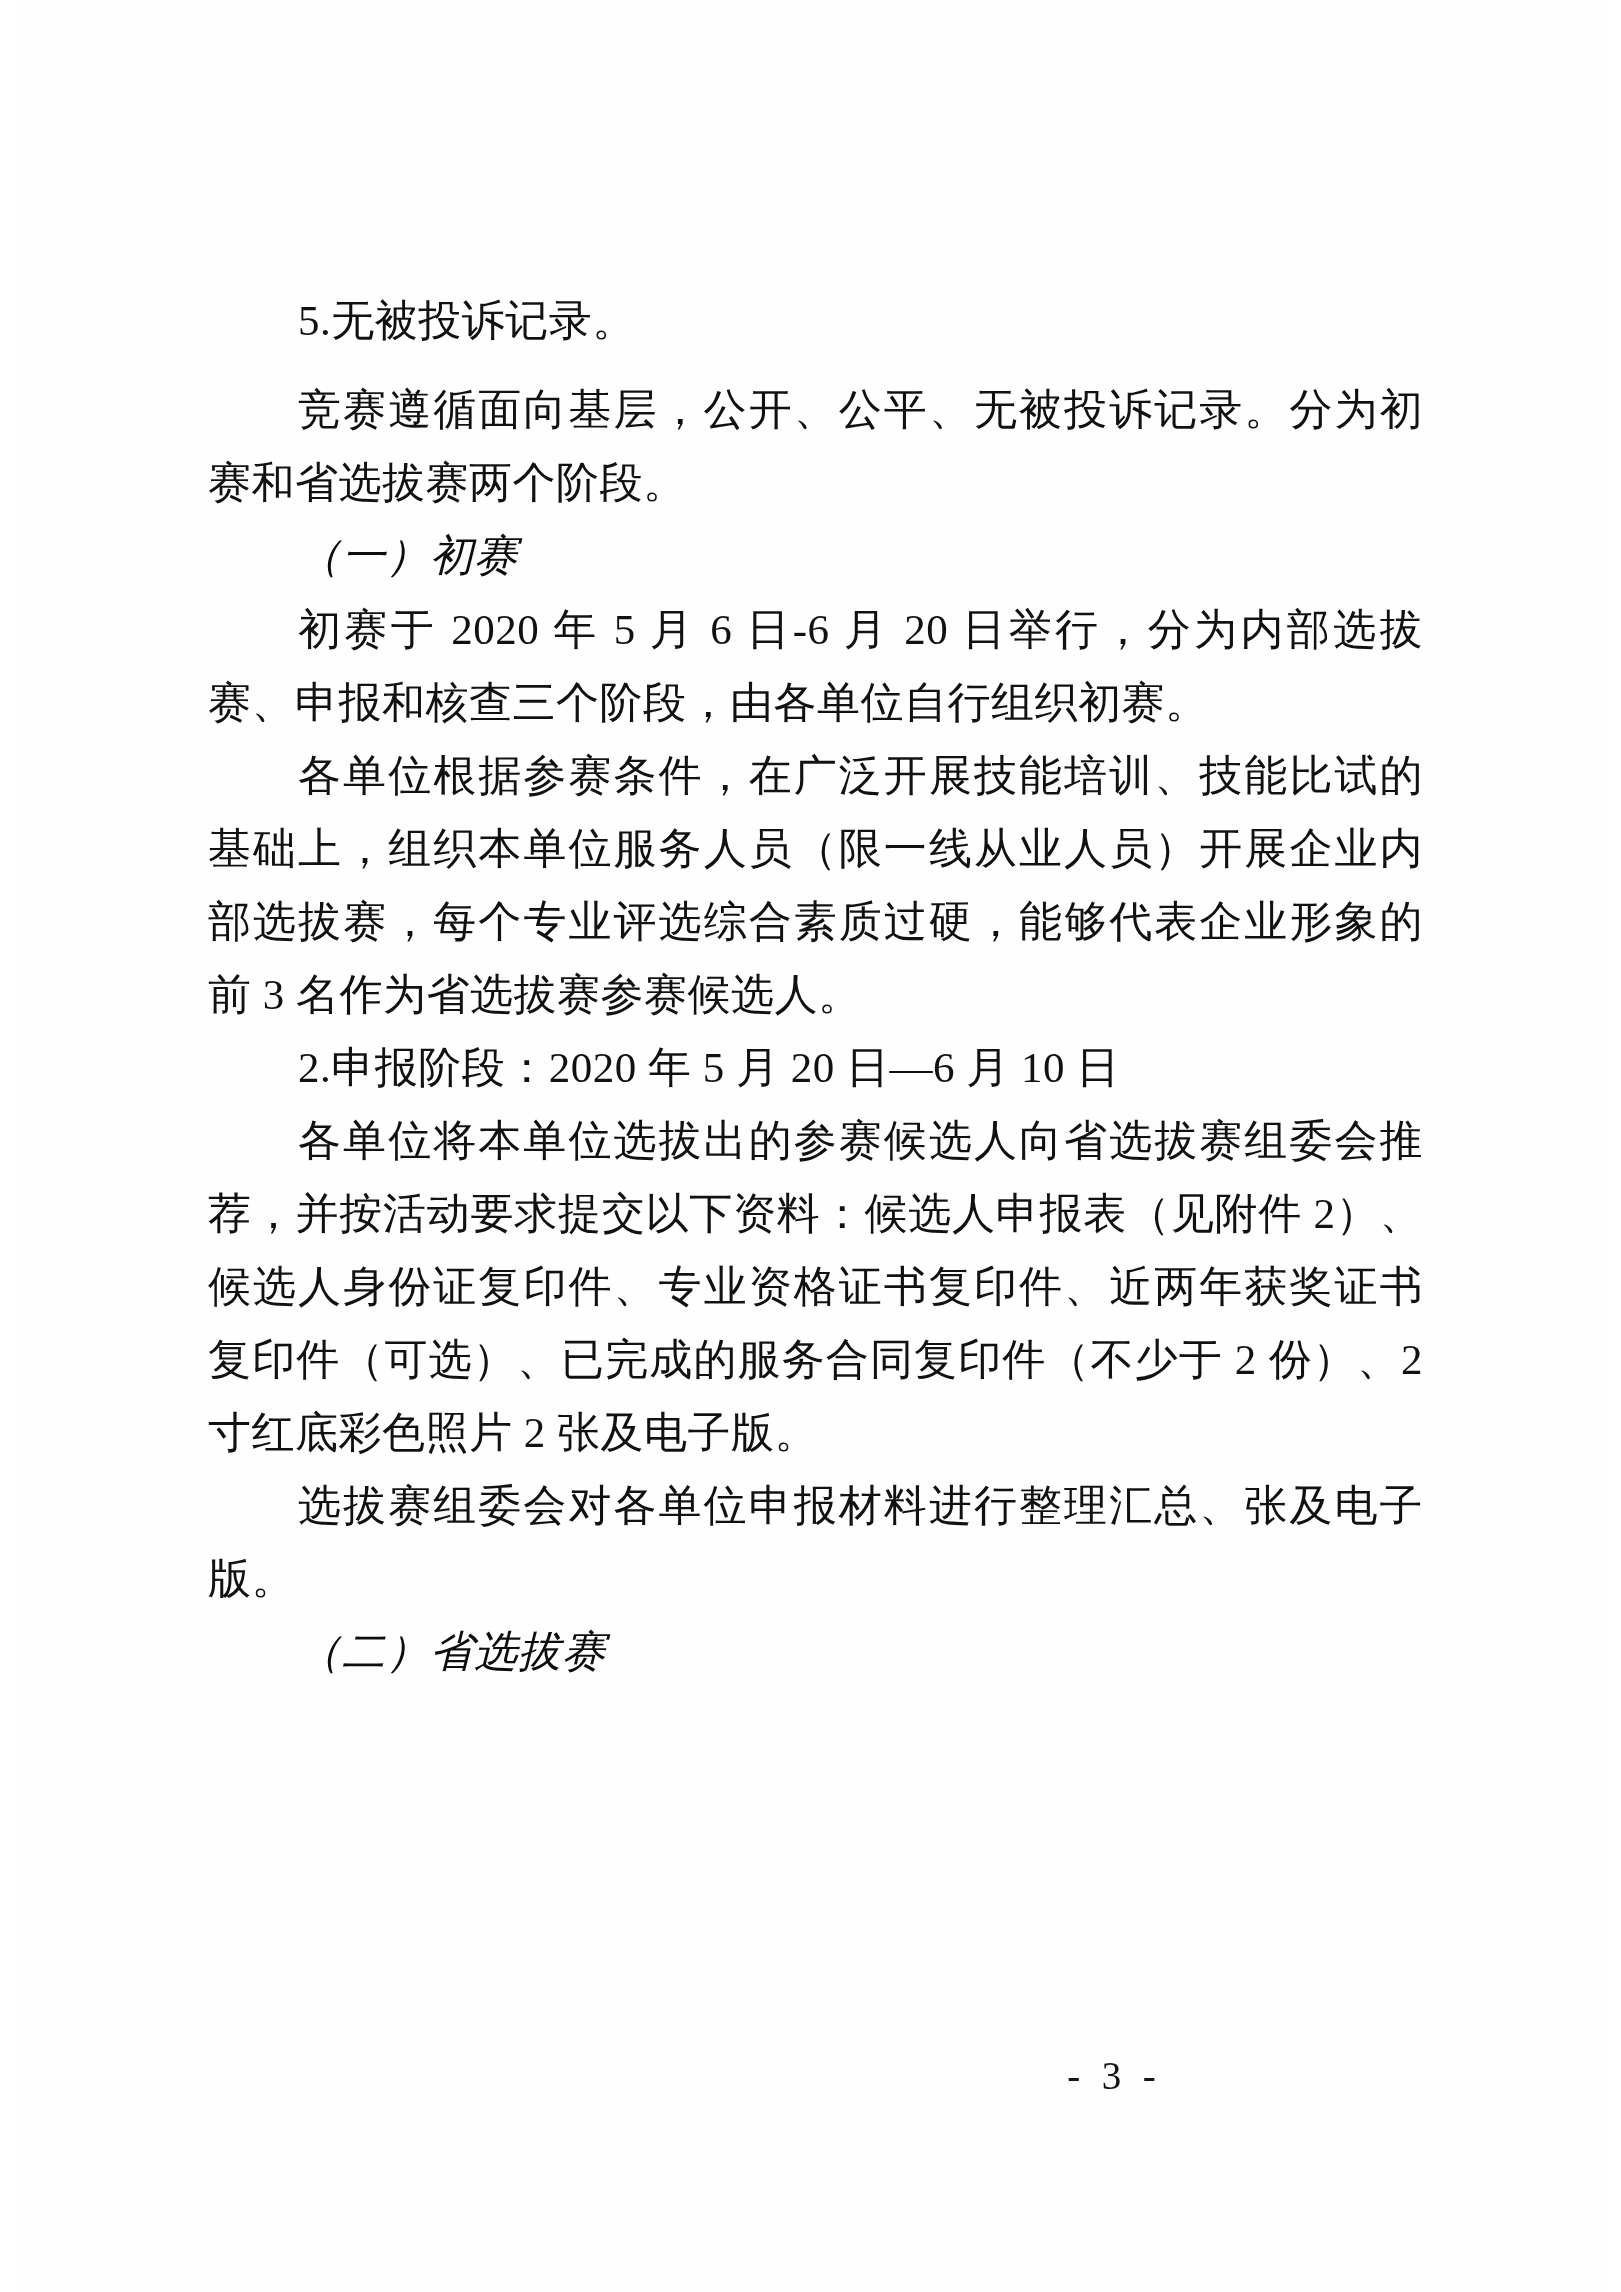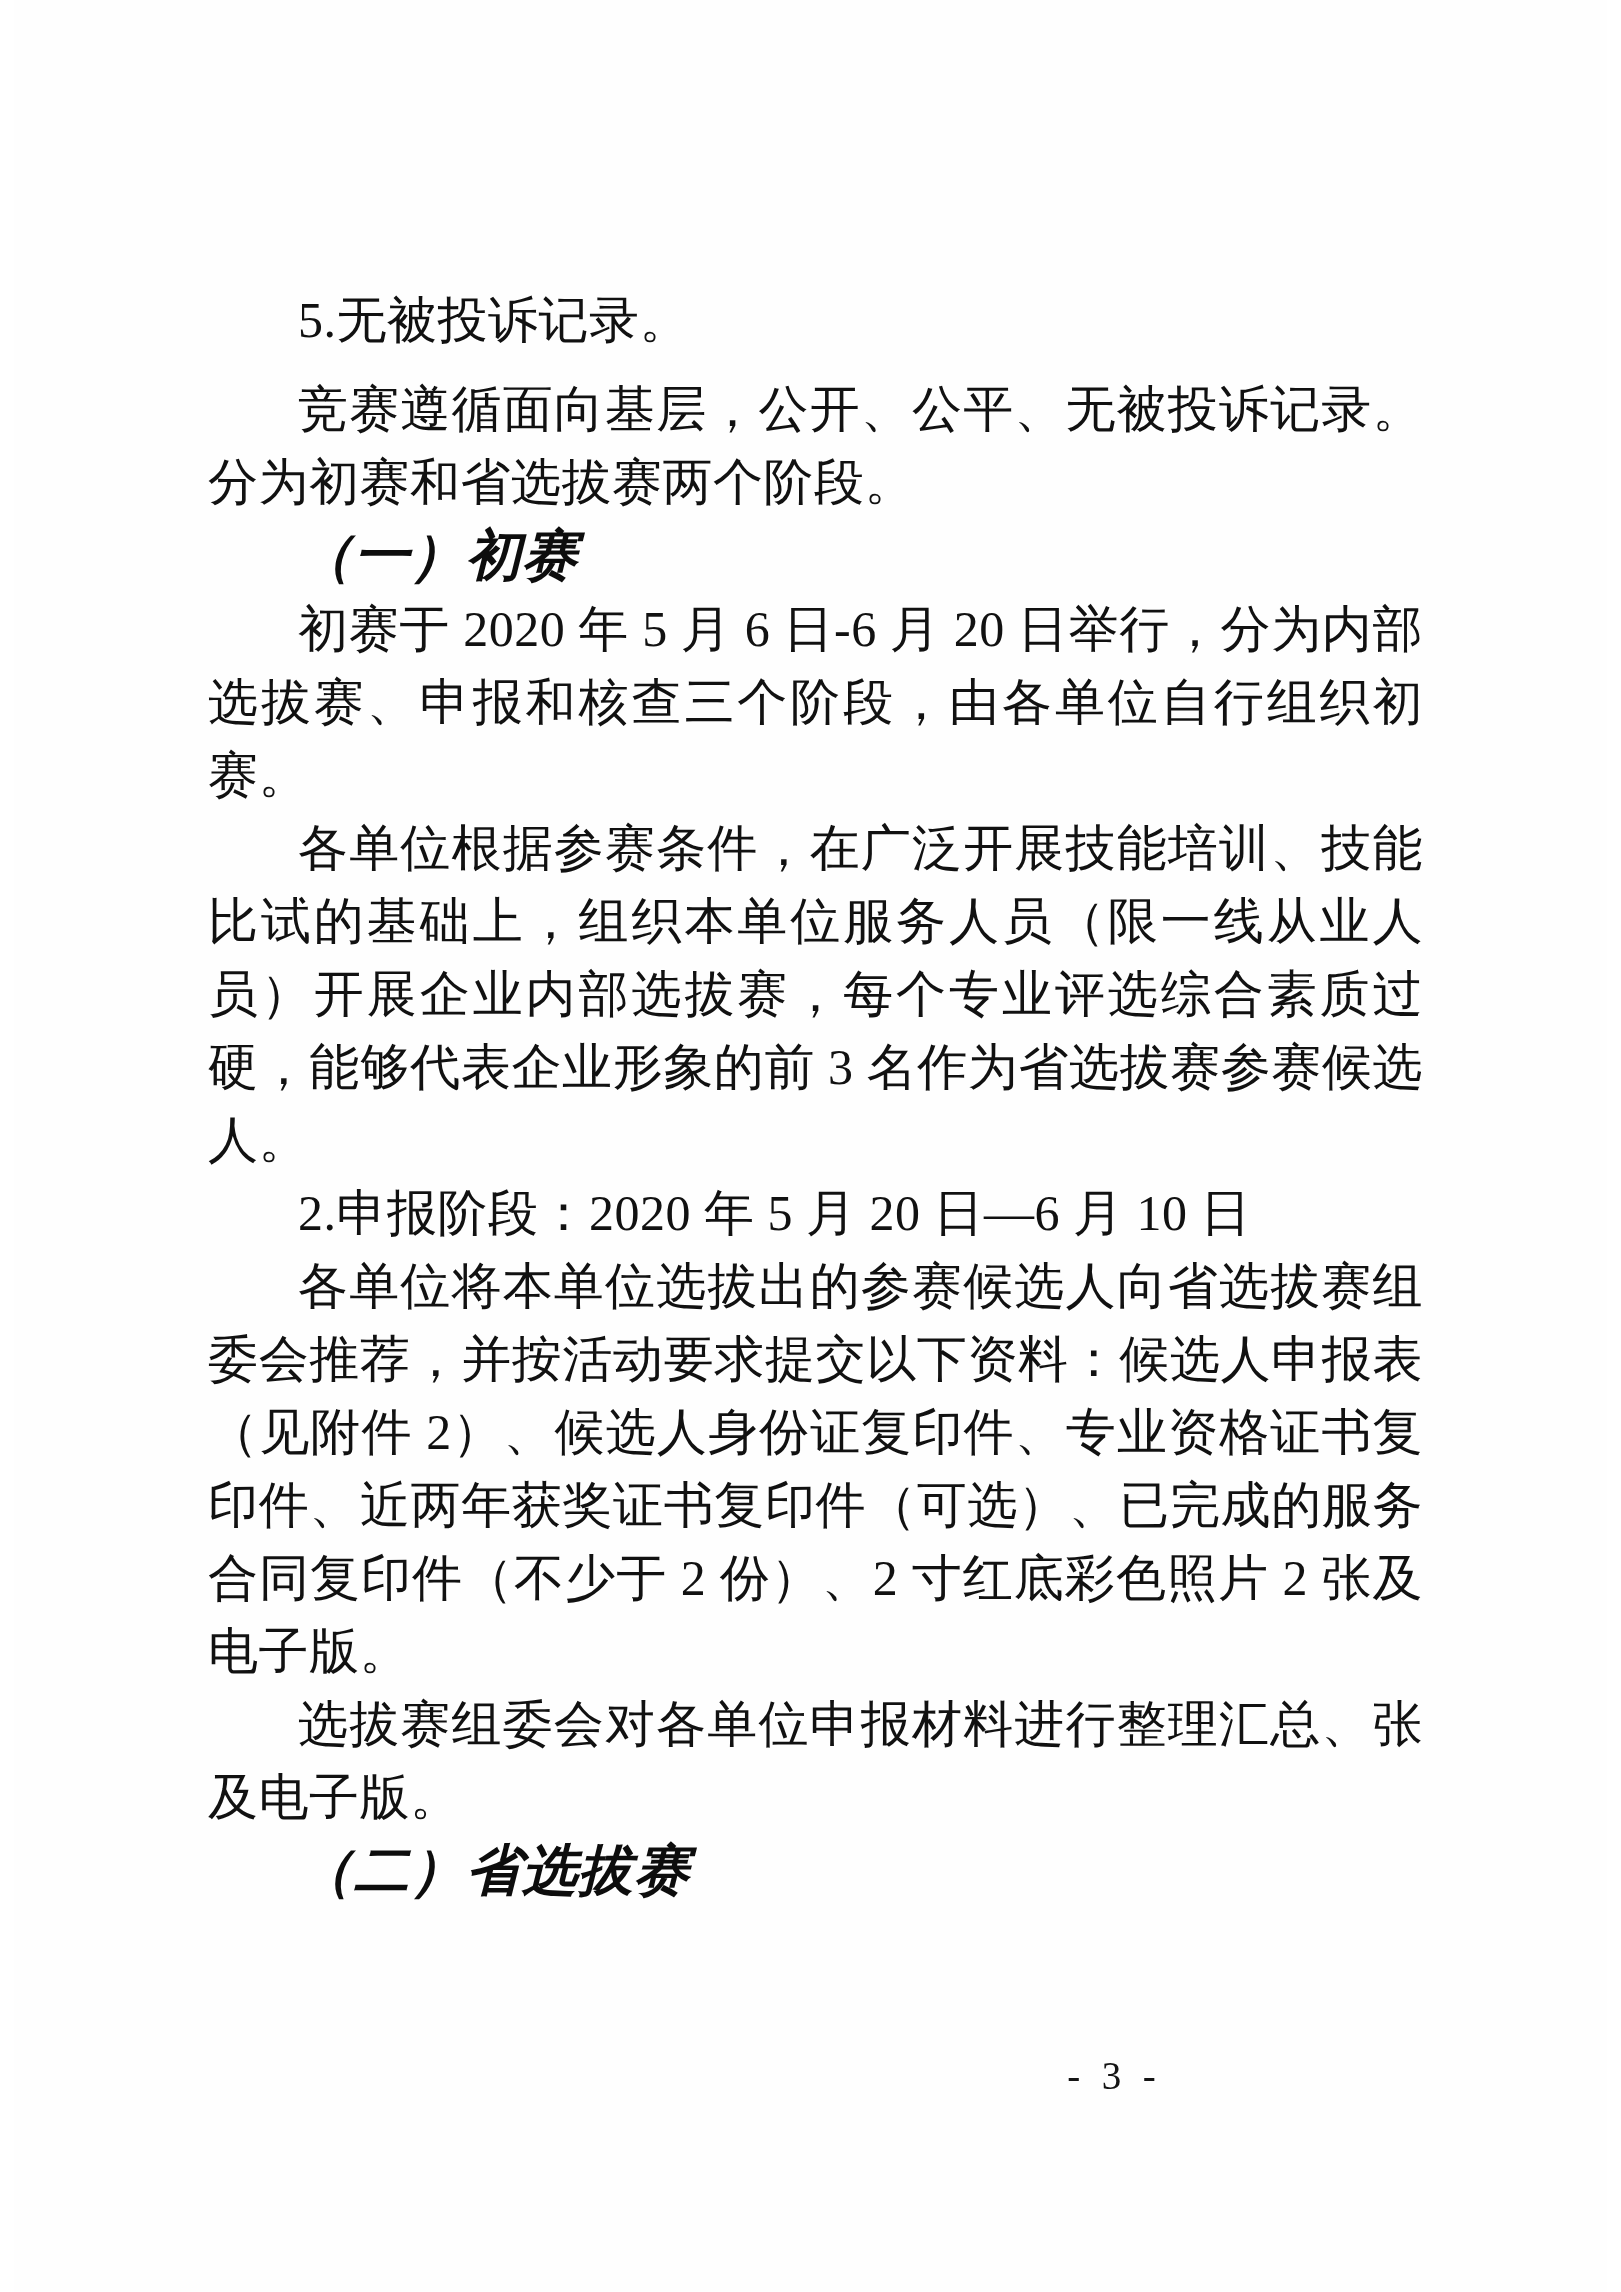--- a/index.html
+++ b/index.html
@@ -29,21 +29,21 @@
   .content {
     position: absolute;
     left: 208px;
     top: 284px;
     width: 1215px;
   }
 
   
   .p {
     font-family: "Liberation Serif", "DejaVu Serif", serif;
-    font-size: 50px;
+    font-size: 43px;
     line-height: 73px;
     letter-spacing: 0.5px;
     text-align: justify;
     text-justify: inter-character;
     margin: 0 0 0 0;
     color: #111111;
     font-stretch: semi-condensed;
     transform-origin: left top;
   }
 
@@ -59,28 +59,28 @@
     line-height: 74px;
     letter-spacing: 1.5px;
     text-indent: 90px;
     margin: 0;
     color: #050505;
   }
 
   
   .h-sub {
     font-family: "Liberation Serif", "DejaVu Serif", serif;
-    font-size: 55px;
+    font-size: 43px;
     line-height: 74px;
     letter-spacing: 1px;
     text-indent: 90px;
     margin: 0;
     color: #0d0d0d;
     font-style: italic;
-    font-weight: 700;
+    font-weight: 400;
   }
 
   
   .gap-sm { height: 7.8px; }
 
   
   .footer {
     position: absolute;
     left: 0;
     top: 2053px;

